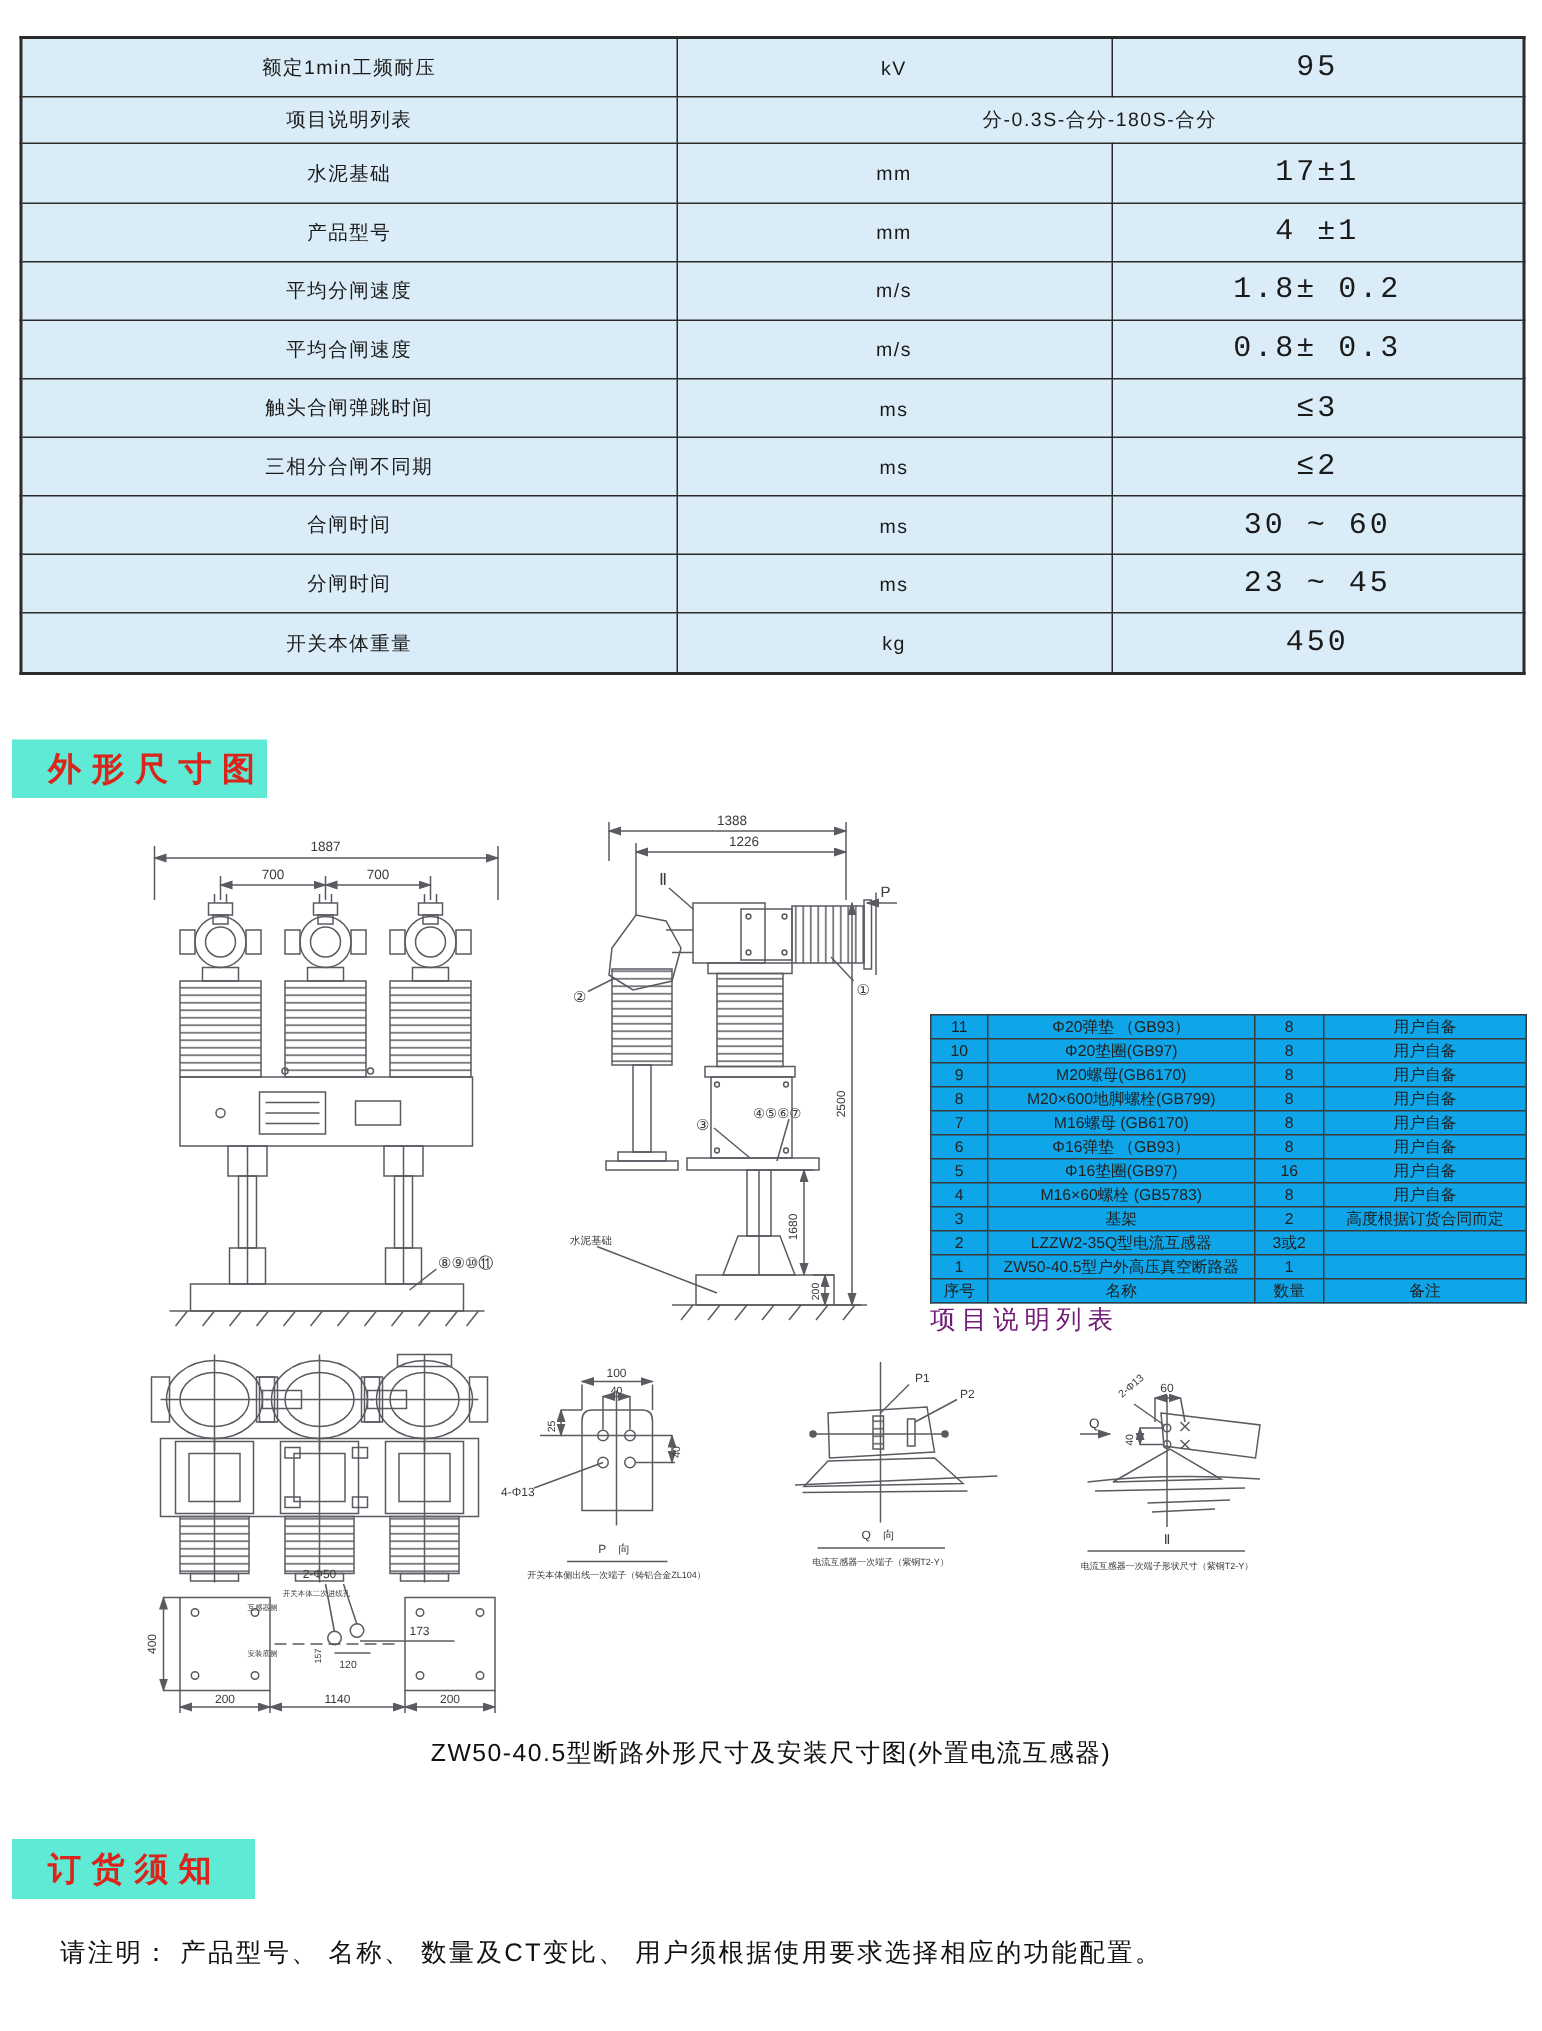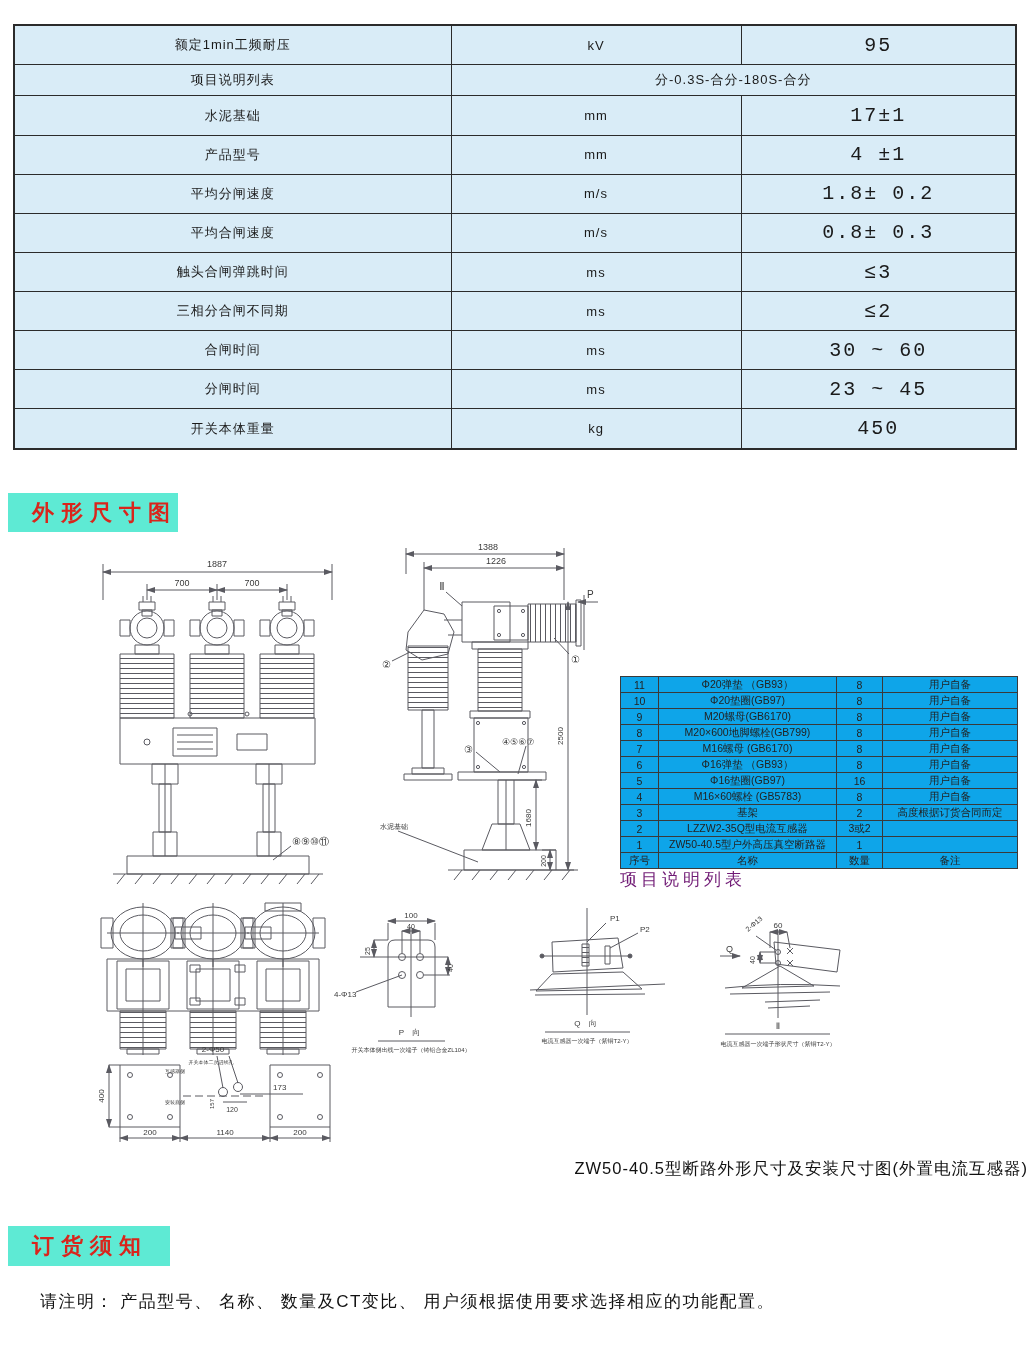--- a/index.html
+++ b/index.html
@@ -17,21 +17,21 @@
          padding-left:24px;box-sizing:border-box;}
   
   table.parts{position:absolute;left:620px;top:676px;width:397px;
               border-collapse:collapse;table-layout:fixed;background:#0ea5e9;
               border:1.5px solid #3a3a3a;}
   table.parts td{border:1px solid #3a3a3a;font-size:10.5px;height:15px;
                  text-align:center;padding:0 2px;color:#222;white-space:nowrap;
                  overflow:hidden;}
   .parts-caption{position:absolute;left:620px;top:868px;width:397px;
                  text-align:left;font-size:17px;letter-spacing:4px;color:#701a75;}
-  .fig-caption{position:absolute;left:0;top:1158px;width:1028px;text-align:right;
+  .fig-caption{position:absolute;left:0;top:1158px;width:1028px;text-align:center;
                font-size:16.5px;letter-spacing:1px;color:#111;}
   .note{position:absolute;left:8px;top:1290px;width:1010px;font-size:17px;
         letter-spacing:1.5px;color:#111;margin-left:32px;}
   .dwg{position:absolute;}
   svg text{font-family:"Liberation Sans",sans-serif;fill:#3a3a3a;}
   svg line,svg path,svg rect,svg circle,svg ellipse,svg polygon{vector-effect:non-scaling-stroke;}
 </style>
 </head>
 <body>
 

